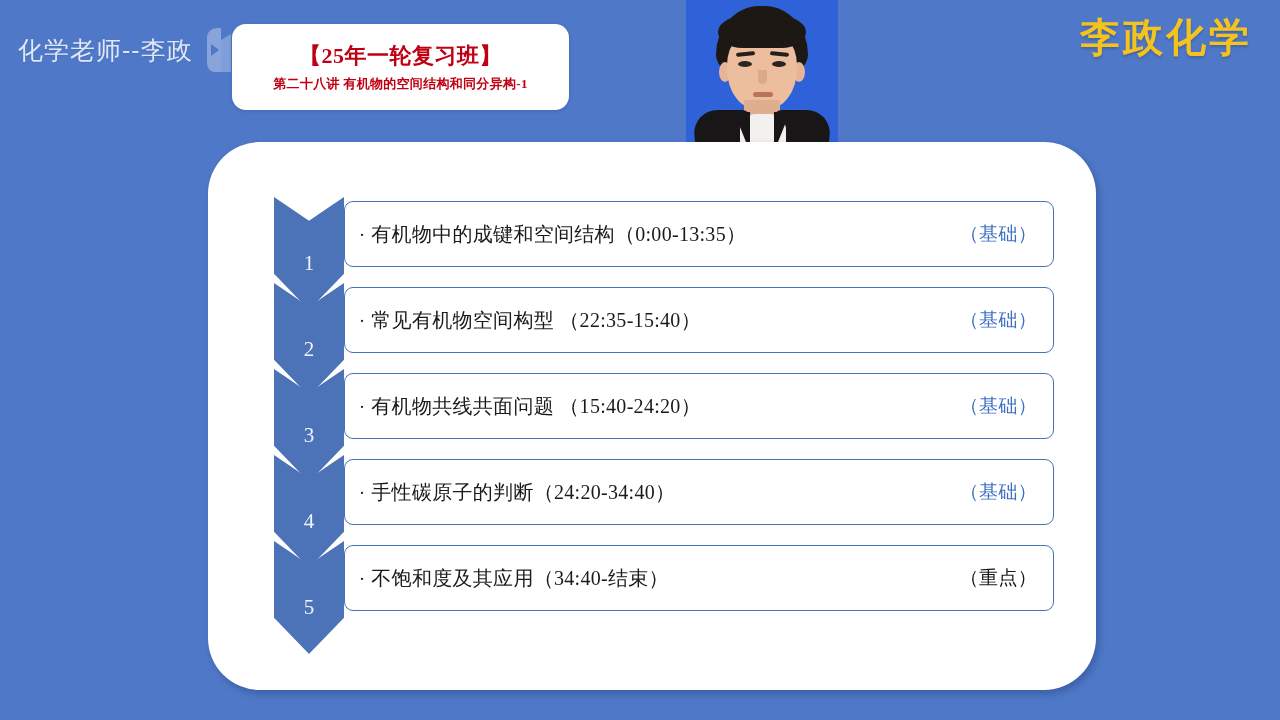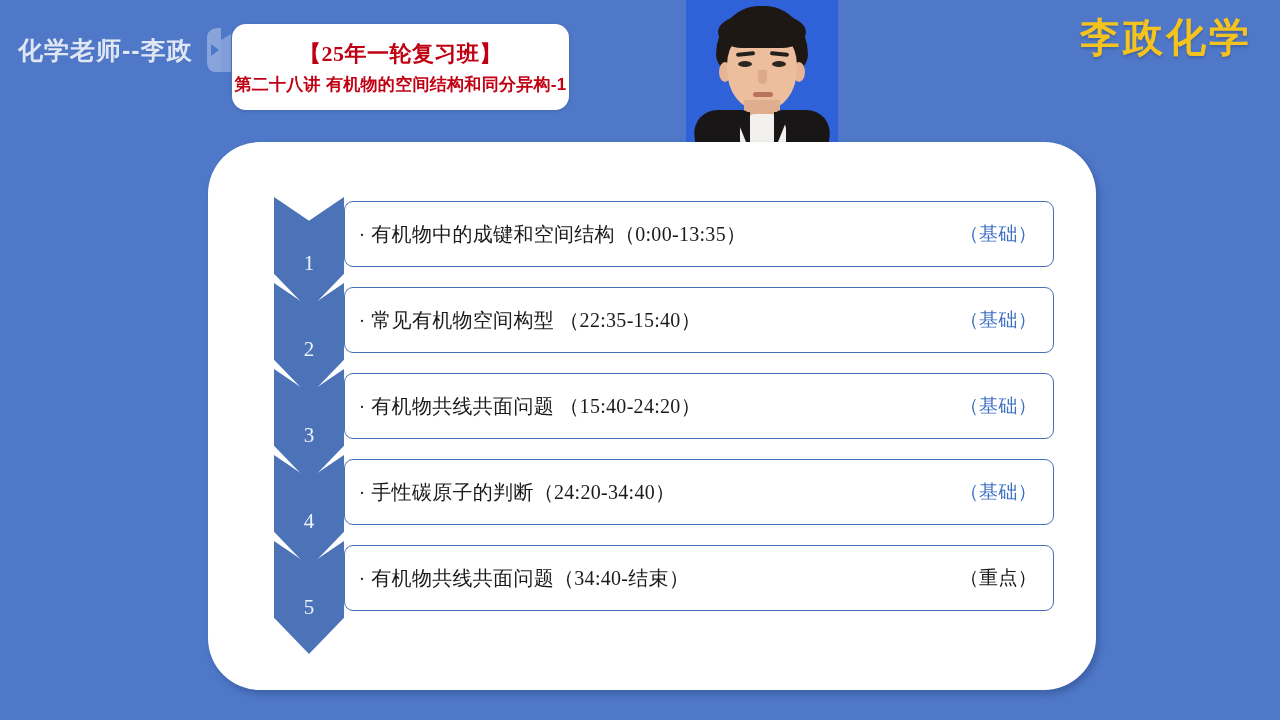--- a/index.html
+++ b/index.html
@@ -20,21 +20,21 @@
   }
 
   
   .watermark {
     position:absolute; left:18px; top:26px;
     display:flex; align-items:center; gap:6px;
     opacity:.82;
   }
   .watermark-text {
     font-family:"Liberation Sans","DejaVu Sans",sans-serif;
-    font-weight:bold;
+    font-weight:normal;
     font-size:25px;
     color:#ffffff;
     letter-spacing:1px;
     text-shadow:0 1px 1px rgba(0,0,0,.10);
     white-space:nowrap;
   }
   .bili-logo {
     position:relative;
     width:92px; height:48px;
     opacity:.40;
@@ -131,23 +131,23 @@
   }
   .title-line1 {
     font-family:"Liberation Serif","DejaVu Serif",serif;
     font-weight:bold;
     font-size:22px;
     color:#c00012;
     letter-spacing:.5px;
     white-space:nowrap;
   }
   .title-line2 {
-    font-family:Liberation Sans, sans-serif;
+    font-family:Liberation Serif, serif;
     font-weight:bold;
-    font-size:17px;
+    font-size:13px;
     color:#c00012;
     letter-spacing:.3px;
     white-space:nowrap;
   }
 
   
   .brand {
     position:absolute; right:28px; top:10px;
     font-family:"Liberation Sans","DejaVu Sans",sans-serif;
     font-weight:bold;
@@ -324,21 +324,21 @@
           <span class="row-tag tag-basic">（基础）</span>
         </div>
       </div>
 
       <div class="row">
         <div class="chev">
           <span class="chev-num">5</span>
         </div>
         <div class="row-box">
           <span class="row-text">
-            <span class="row-bullet">·</span><span>有机物共线共面问题（34:40-结束）</span>
+            <span class="row-bullet">·</span><span>不饱和度及其应用（34:40-结束）</span>
           </span>
           <span class="row-tag tag-key">（重点）</span>
         </div>
       </div>
 
     </div>
   </div>
 
 </div>
 

